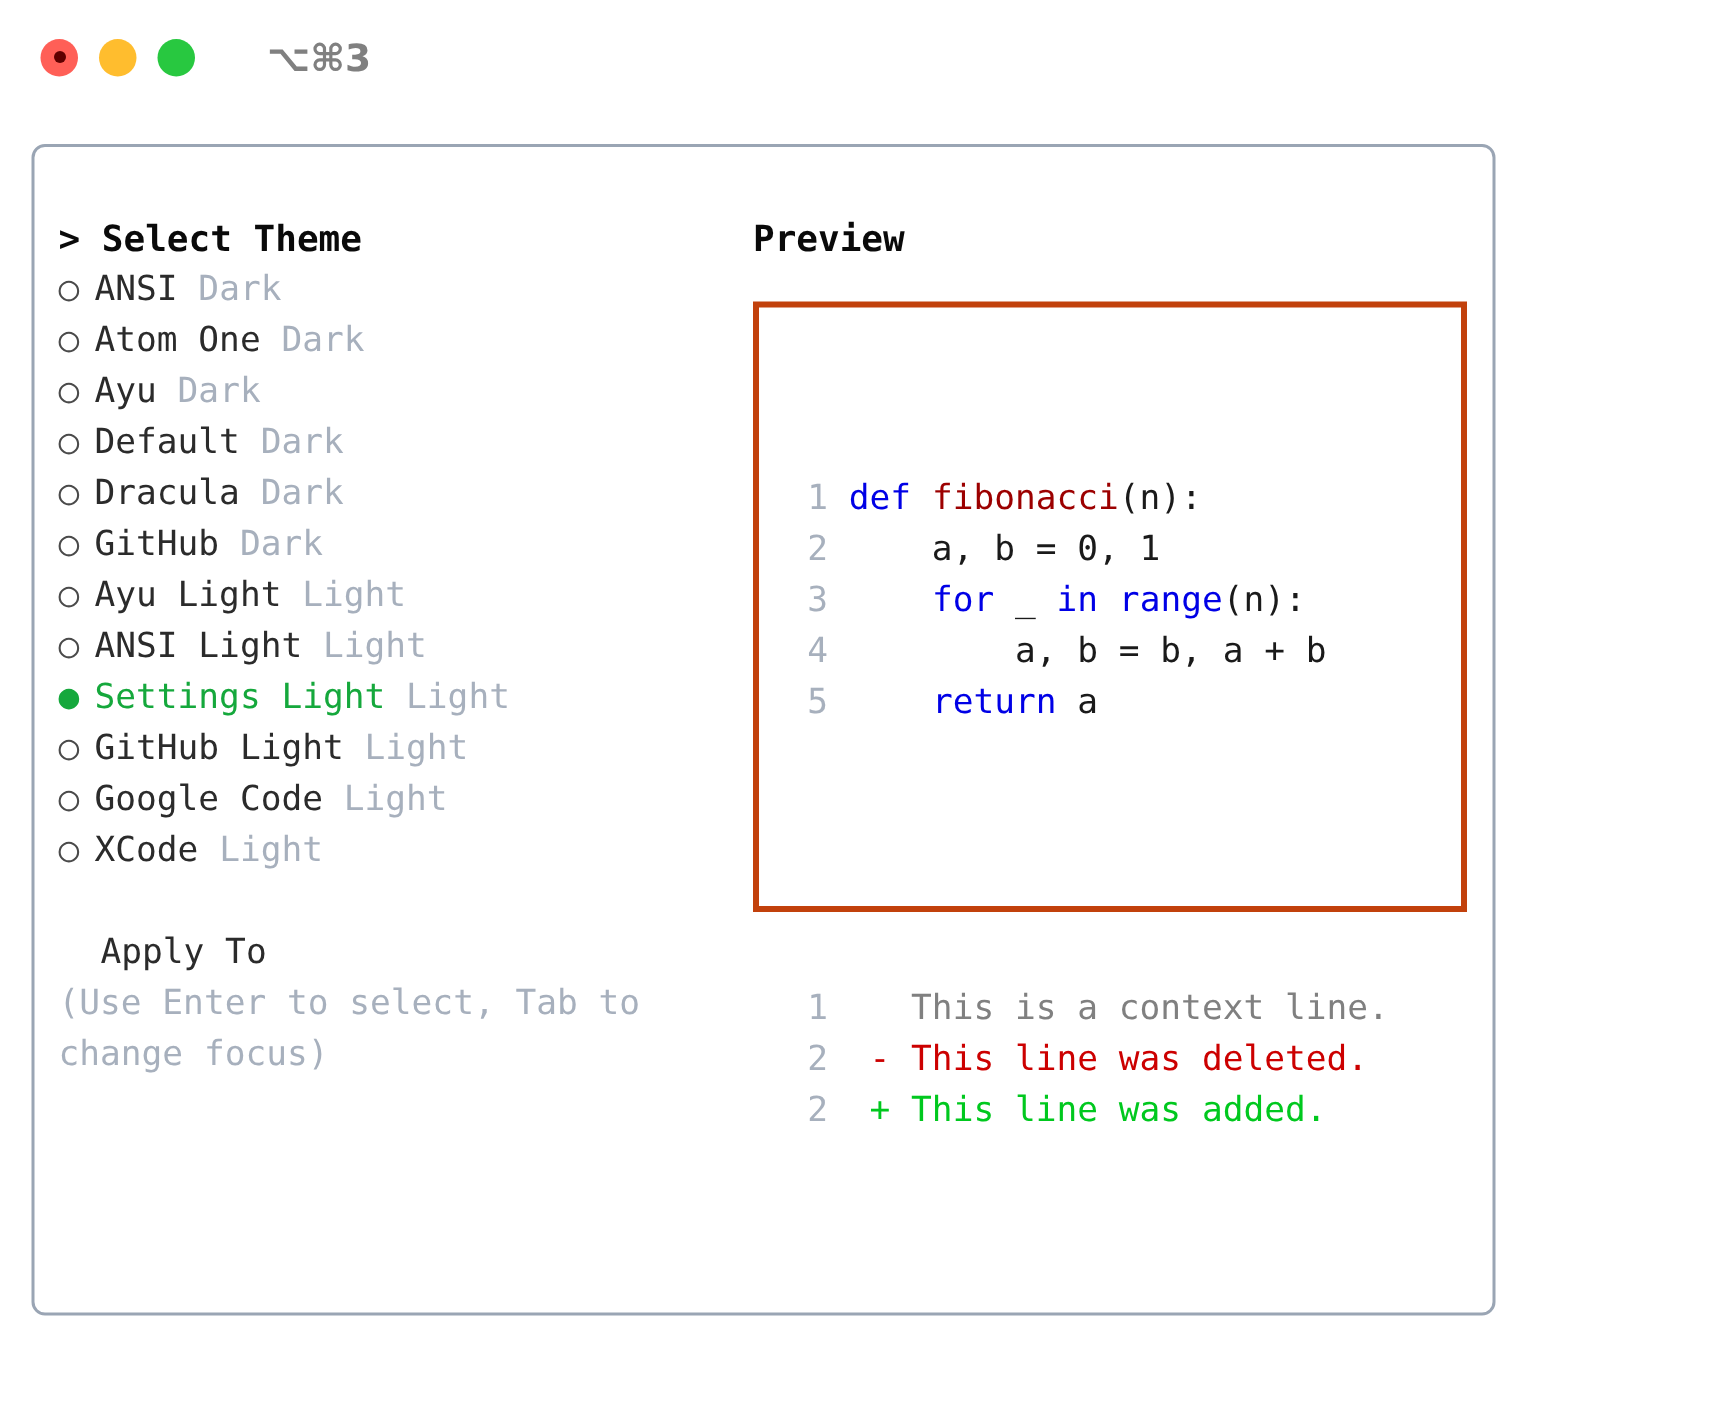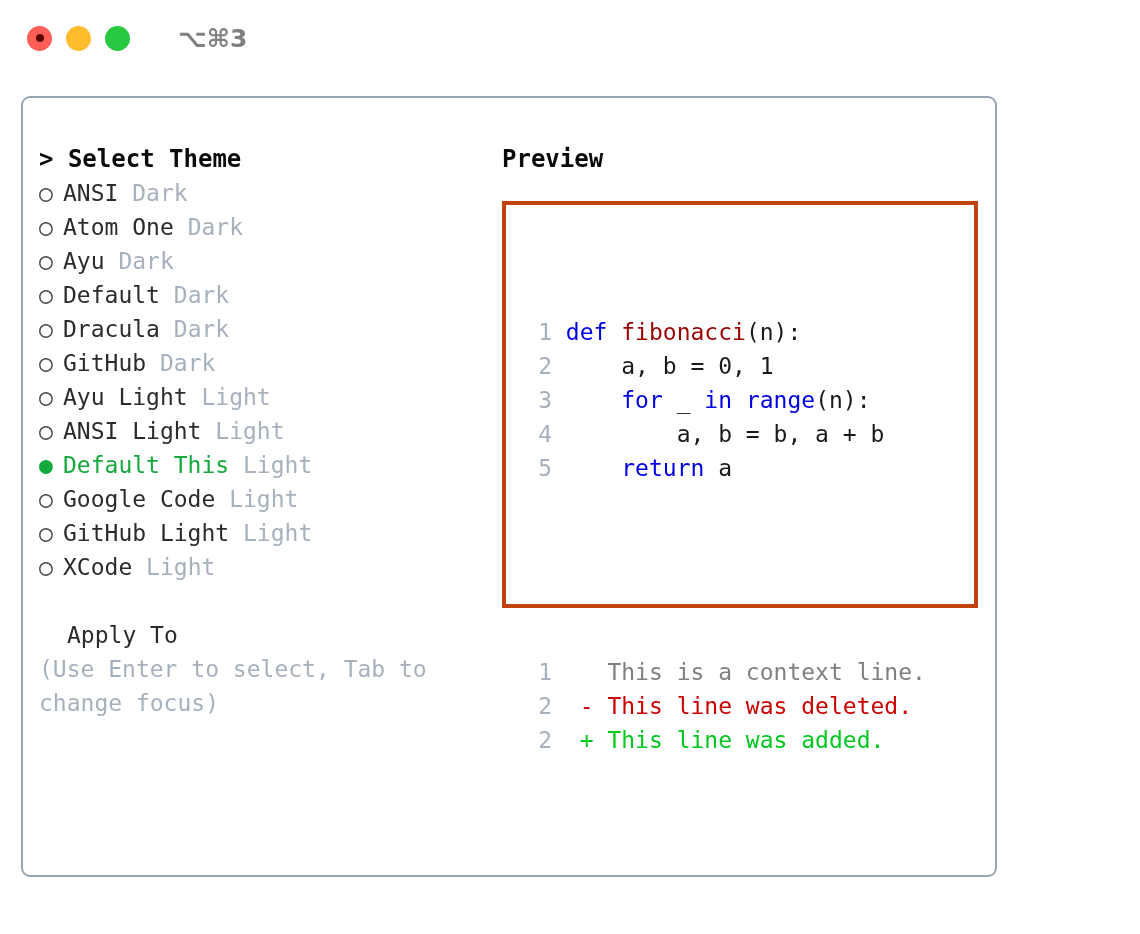--- a/index.html
+++ b/index.html
@@ -188,23 +188,23 @@
       <div class="list-header">&gt; Select Theme</div>
       <div id="theme-list">
           <div class="row"><span class="marker marker-off">○</span><span class="name">ANSI</span><span class="badge"> Dark</span></div>
           <div class="row"><span class="marker marker-off">○</span><span class="name">Atom One</span><span class="badge"> Dark</span></div>
           <div class="row"><span class="marker marker-off">○</span><span class="name">Ayu</span><span class="badge"> Dark</span></div>
           <div class="row"><span class="marker marker-off">○</span><span class="name">Default</span><span class="badge"> Dark</span></div>
           <div class="row"><span class="marker marker-off">○</span><span class="name">Dracula</span><span class="badge"> Dark</span></div>
           <div class="row"><span class="marker marker-off">○</span><span class="name">GitHub</span><span class="badge"> Dark</span></div>
           <div class="row"><span class="marker marker-off">○</span><span class="name">Ayu Light</span><span class="badge"> Light</span></div>
           <div class="row"><span class="marker marker-off">○</span><span class="name">ANSI Light</span><span class="badge"> Light</span></div>
-          <div class="row"><span class="marker marker-on">●</span><span class="name-sel">Default This</span><span class="badge"> Light</span></div>
+          <div class="row"><span class="marker marker-on">●</span><span class="name-sel">Settings Light</span><span class="badge"> Light</span></div>
+          <div class="row"><span class="marker marker-off">○</span><span class="name">GitHub Light</span><span class="badge"> Light</span></div>
           <div class="row"><span class="marker marker-off">○</span><span class="name">Google Code</span><span class="badge"> Light</span></div>
-          <div class="row"><span class="marker marker-off">○</span><span class="name">GitHub Light</span><span class="badge"> Light</span></div>
           <div class="row"><span class="marker marker-off">○</span><span class="name">XCode</span><span class="badge"> Light</span></div>
         </div>
 
       <div class="section-gap"></div>
 
       <div class="apply-header">Apply To</div>
 
       <div class="hint">(Use Enter to select, Tab to change focus)</div>
     </div>
 

